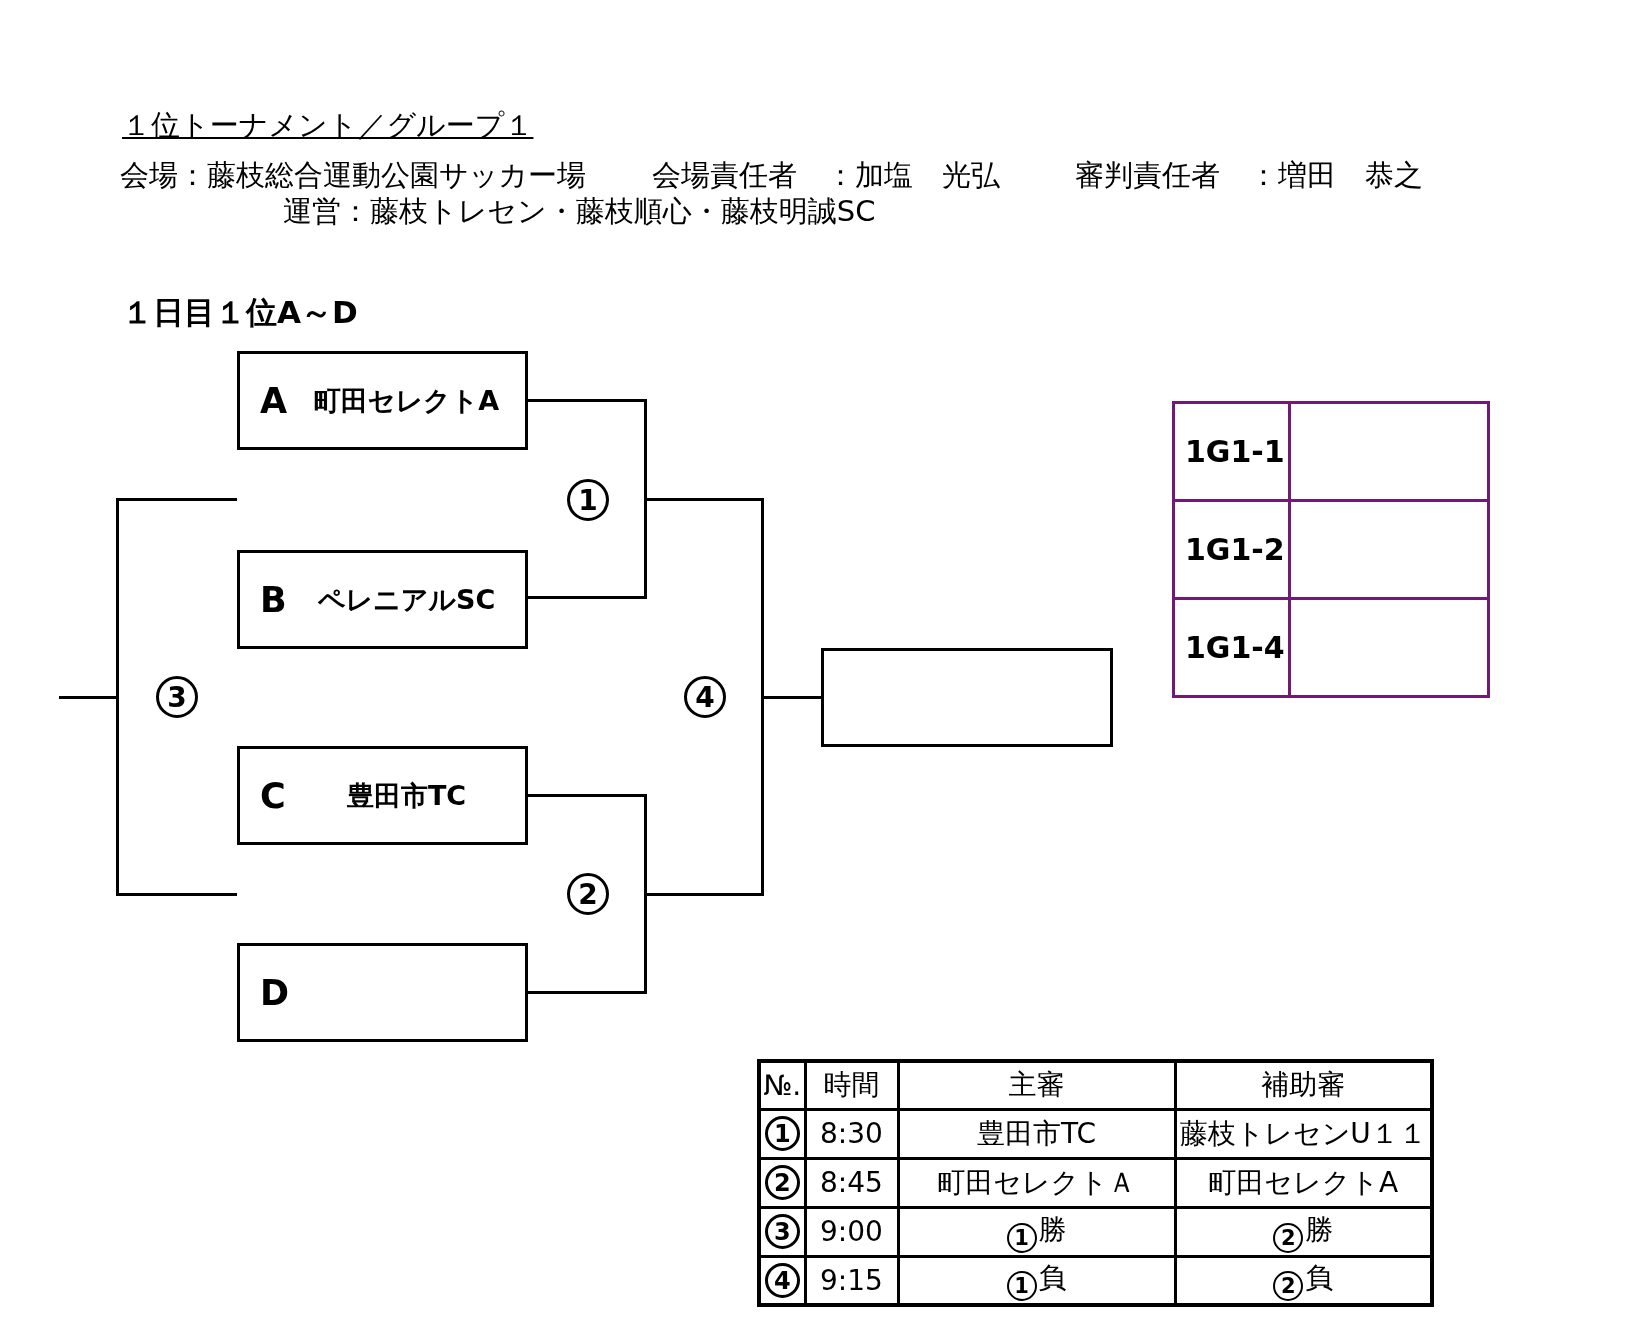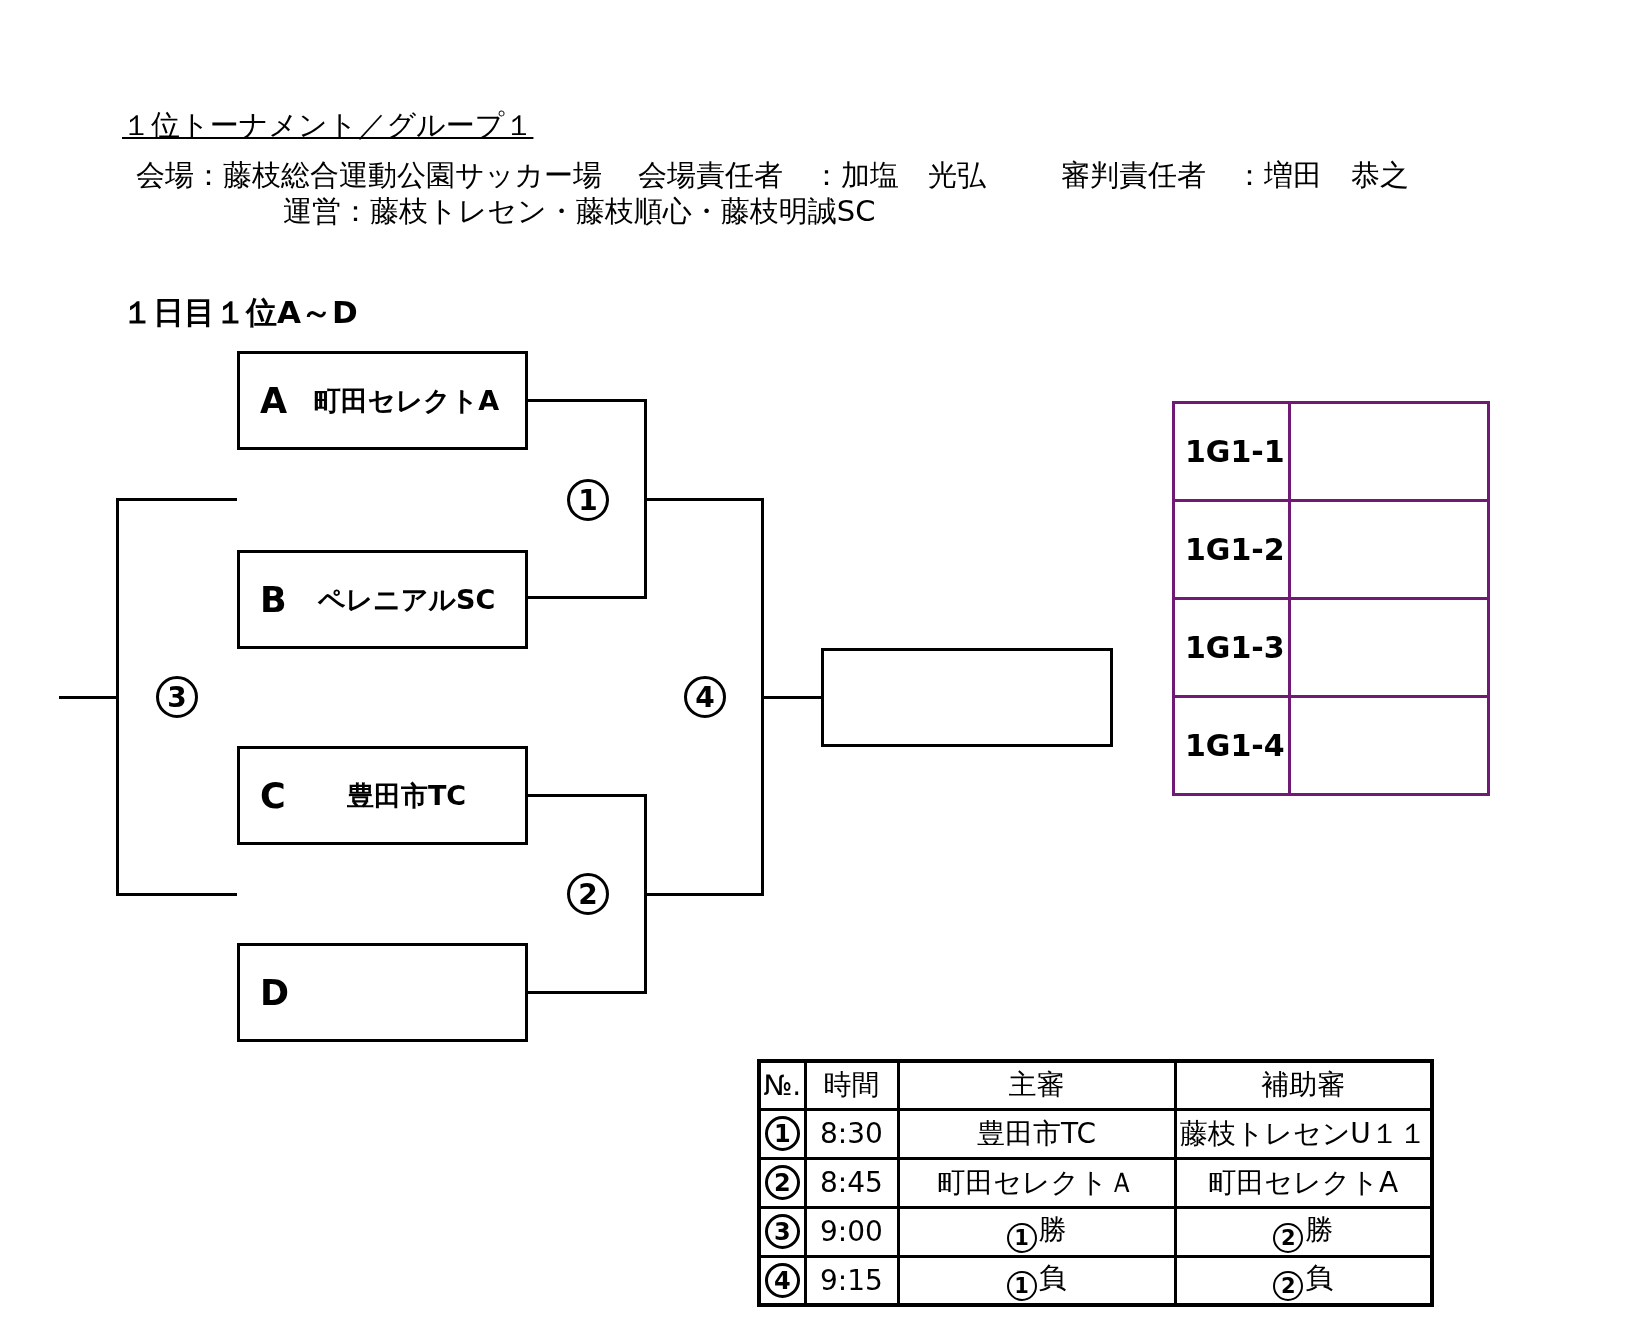--- a/index.html
+++ b/index.html
@@ -3,22 +3,22 @@
 <meta charset="utf-8">
 <style>
   html,body{margin:0;padding:0;background:#fff;}
   .page{
     position:relative;width:1628px;height:1342px;background:#fff;color:#000;
     font-family:"DejaVu Sans","Liberation Sans",sans-serif;overflow:hidden;
   }
   .txt{position:absolute;white-space:nowrap;}
   .date-line{left:68px;top:16px;font-size:30px;}
   .title-line{left:122px;top:106px;font-size:29px;text-decoration:underline;}
-  .venue-line{left:136px;top:156px;font-size:29px;display:flex;}
-  .venue-seg2{margin-left:36px;}
+  .venue-line{left:120px;top:156px;font-size:29px;display:flex;}
+  .venue-seg2{margin-left:66px;}
   .venue-seg3{margin-left:75px;}
   .operation-line{left:283px;top:192px;font-size:29px;}
   .bracket-heading{left:122px;top:292px;font-size:31px;font-weight:700;}
 
   .line{position:absolute;background:#000;}
 
   .team-box{
     position:absolute;width:291px;height:99px;border:3px solid #000;background:#fff;
     display:flex;align-items:center;box-sizing:border-box;
   }
@@ -127,24 +127,20 @@
     <tbody>
       <tr>
         <td class="rlabel">1G1-1</td>
         <td class="rvalue"></td>
       </tr>
       <tr>
         <td class="rlabel">1G1-2</td>
         <td class="rvalue"></td>
       </tr>
       <tr>
-        <td class="rlabel">1G1-3</td>
-        <td class="rvalue"></td>
-      </tr>
-      <tr>
         <td class="rlabel">1G1-4</td>
         <td class="rvalue"></td>
       </tr>
     </tbody>
   </table>
 
   <table class="schedule-table">
     <tbody>
       <tr style="height:48px;">
         <th class="col-no th-no">№.</th>

